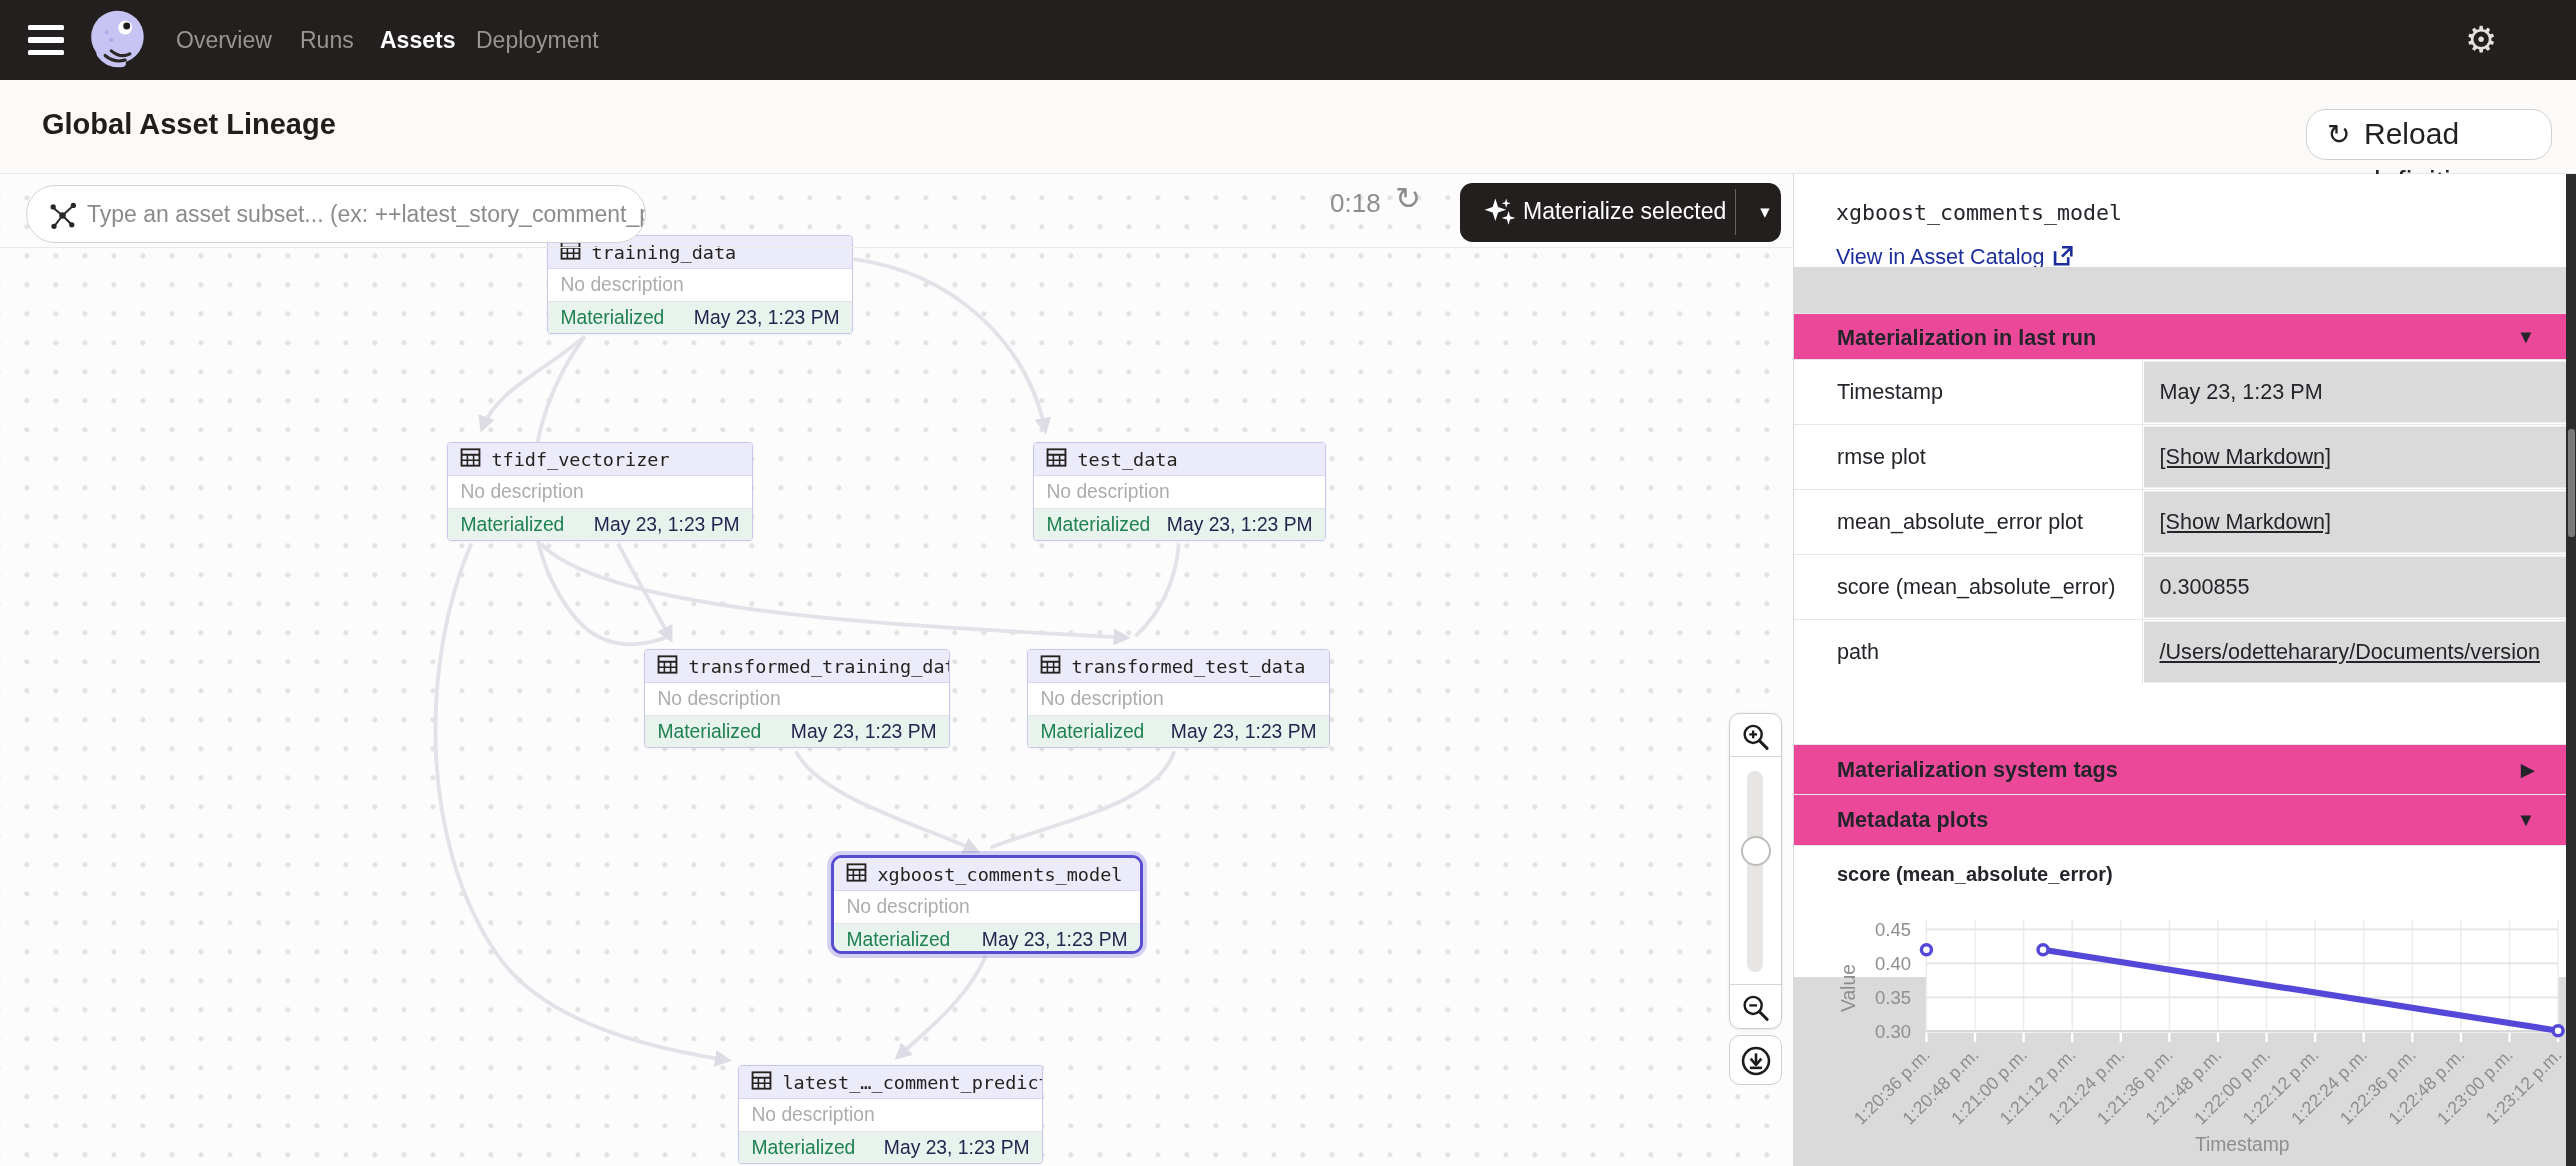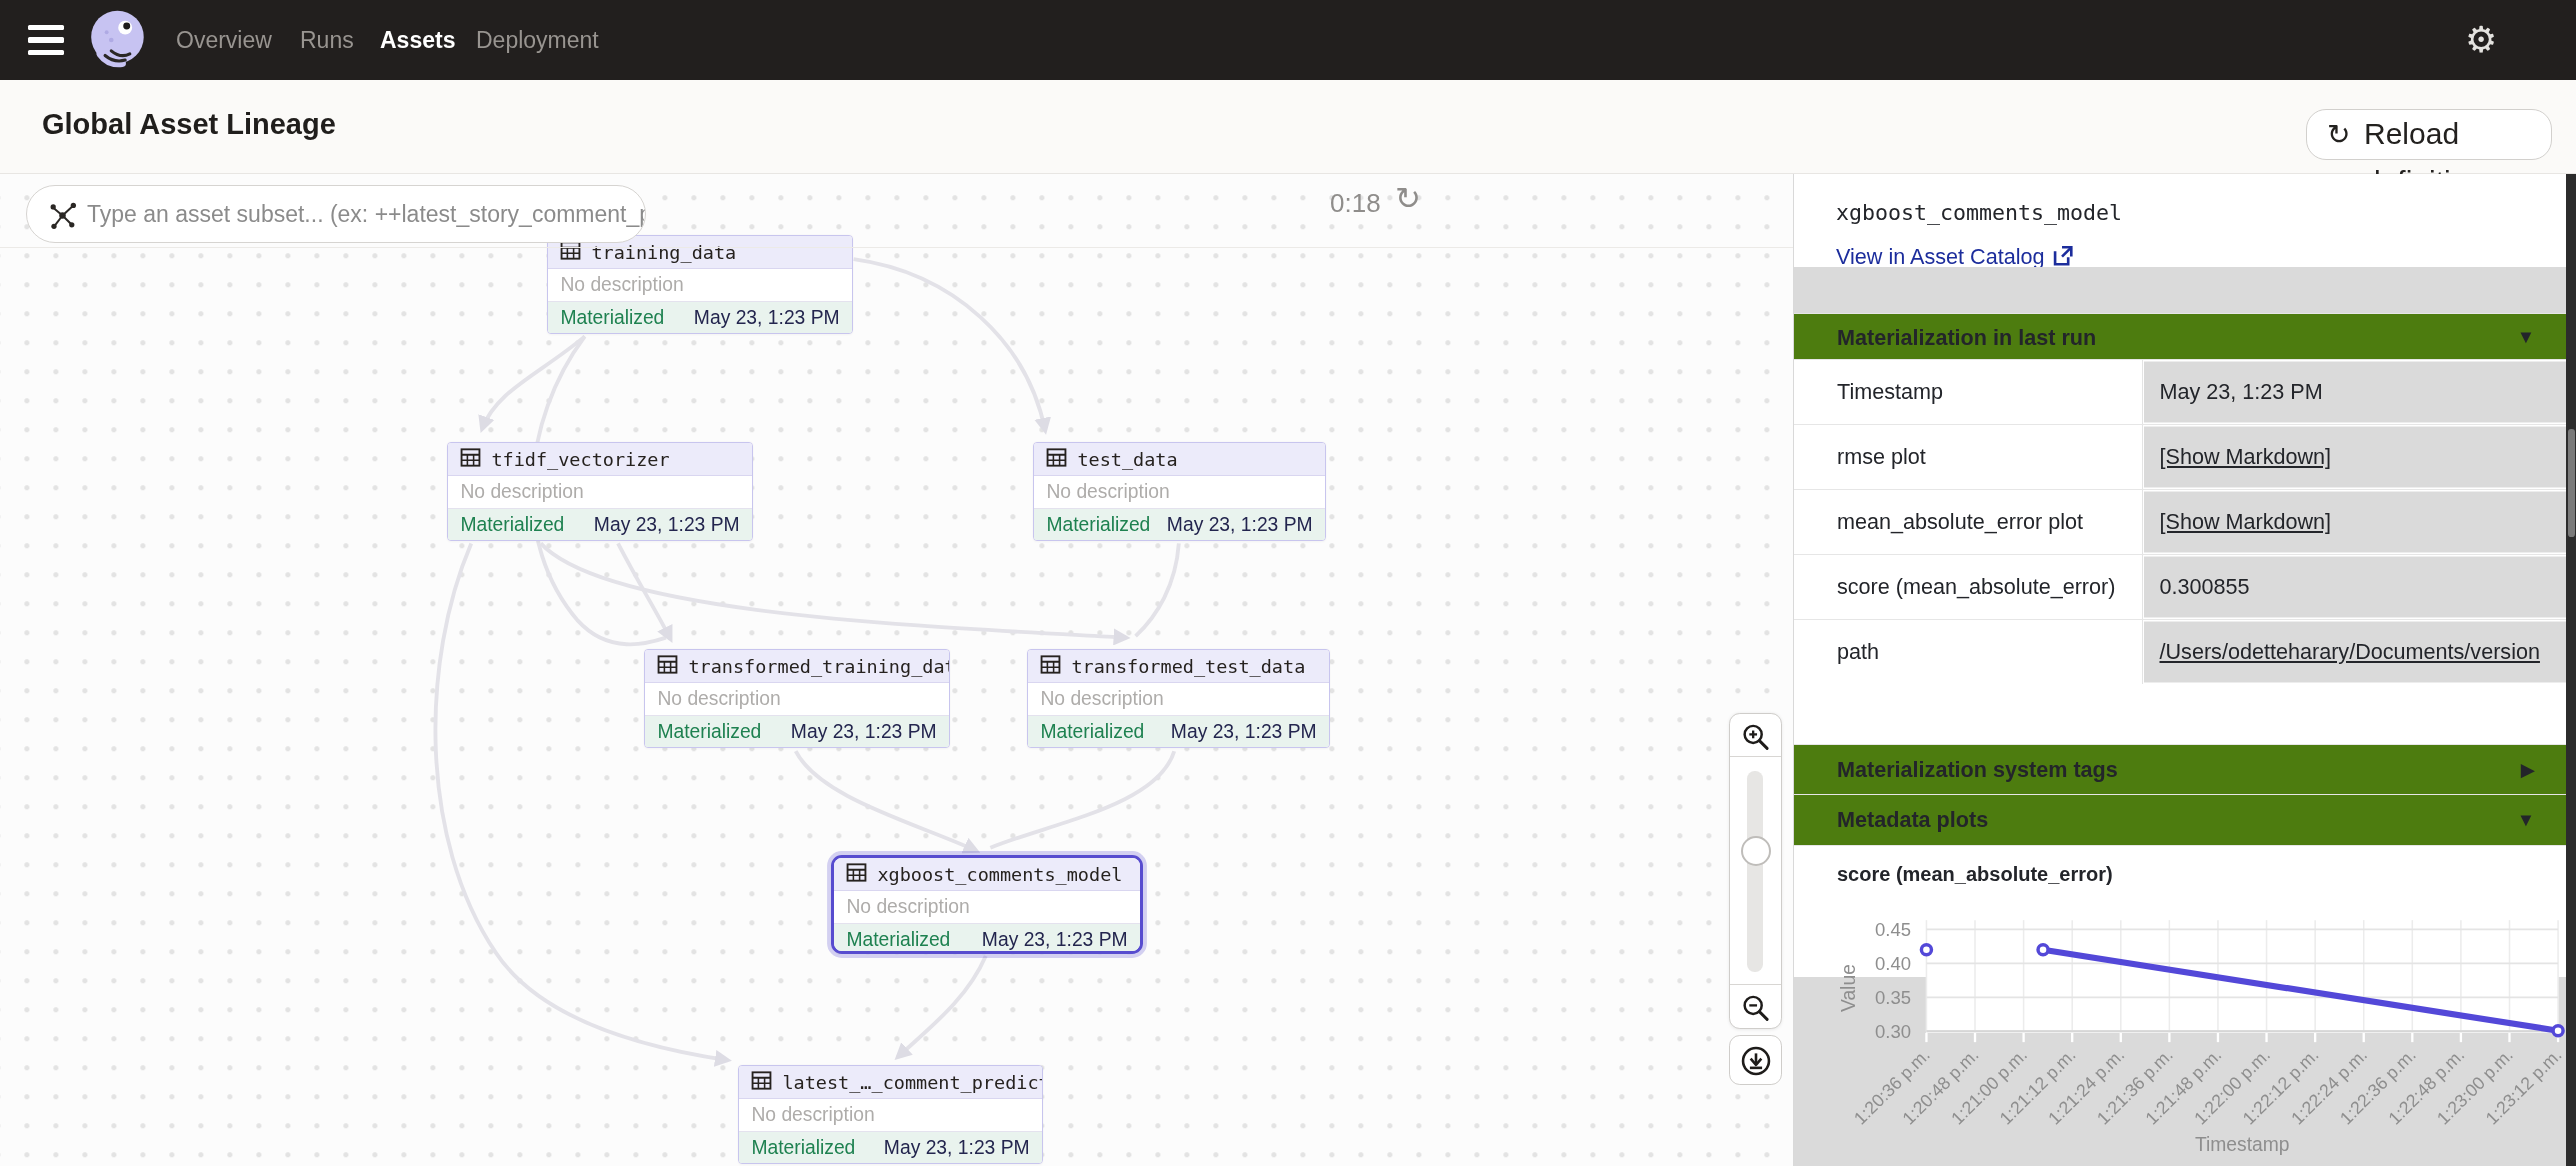--- a/index.html
+++ b/index.html
@@ -63,21 +63,21 @@
       border-radius:50%;cursor:grab;}
   .dlbtn{position:absolute;left:1729px;top:861px;width:51px;height:48px;background:#FFF;border:0.8px solid #CFCDCA;
       border-radius:10.8px;cursor:pointer;}
   .dlbtn svg{display:block;margin:8.5px auto 0;}
   
   .panel{position:absolute;left:1793px;top:174px;width:783px;height:993px;background:#FFF;border-left:0.8px solid #D9D9D9;overflow:hidden;}
   .p-title{position:absolute;left:42px;top:26px;font-family:"DejaVu Sans Mono",monospace;font-size:21.6px;color:#23252A;}
   .p-link{position:absolute;left:42px;top:70px;font-size:21.6px;color:#1C2D9C;cursor:pointer;}
   .p-link svg{vertical-align:-2.3px;margin-left:7.7px;}
   .p-band{position:absolute;left:0;top:93px;width:772px;height:46px;background:#DADADA;}
-  .p-row{position:absolute;left:0;width:772px;border-top:0.8px solid #E6E6E6;background:#4d7c0f;}
+  .p-row{position:absolute;left:0;width:772px;border-top:0.8px solid #E6E6E6;background:#ec4899;}
   .p-sec-label{position:absolute;left:43px;font-size:21.6px;font-weight:bold;color:#23252A;}
   .p-caret{position:absolute;right:31px;font-size:18.5px;color:#23252A;}
   .mtable{position:absolute;left:0;top:185px;width:772px;}
   .mrow{position:relative;width:772px;height:64px;border-top:0.8px solid #E6E6E6;}
   .mrow .lab{position:absolute;left:0;top:0;width:349px;height:64px;line-height:64px;padding-left:43px;box-sizing:border-box;
       font-size:21.6px;color:#23252A;background:#FFF;border-right:0.8px solid #E4E4E4;}
   .mrow .val{position:absolute;left:350px;top:0;width:422px;height:64px;line-height:64px;padding-left:15.5px;box-sizing:border-box;
       font-size:21.6px;color:#23252A;background:#DADADA;box-shadow:inset 0 1.5px 0 #FFF,inset 0 -1.5px 0 #FFF;
       white-space:nowrap;overflow:hidden;}
   .mrow.first .val{background:linear-gradient(#FFF 0 52%,#DADADA 52% 100%);box-shadow:none;}
@@ -290,20 +290,32 @@
           <circle cx="8" cy="9" r="3.4" fill="#2A2724"></circle>
             <circle cx="34" cy="7" r="3.4" fill="#2A2724"></circle>
           <circle cx="9" cy="34" r="3.4" fill="#2A2724"></circle>
             <circle cx="32" cy="32" r="3.4" fill="#2A2724"></circle>
         </svg>
       </span>
       <span class="fph">Type an asset subset... (ex: ++latest_story_comment_pr</span>
     </div>
     <div class="timer">0:18</div>
     <div class="canvasrefresh">↻</div>
+    <div class="matbtn">
+      <span class="sparkle">
+        <svg width="34" height="31" viewBox="0 0 44 40">
+          <path d="M16 2 L19.5 13 L30 16.5 L19.5 20 L16 31 L12.5 20 L2 16.5 L12.5 13 Z" fill="#FFF"></path>
+          <path d="M33 18 L35 25 L42 27 L35 29 L33 36 L31 29 L24 27 L31 25 Z" fill="#FFF"></path>
+          <path d="M30 2 L31.4 6.6 L36 8 L31.4 9.4 L30 14 L28.6 9.4 L24 8 L28.6 6.6 Z" fill="#FFF"></path>
+        </svg>
+      </span>
+      <span class="mlabel">Materialize selected</span>
+      <span class="mdivider"></span>
+      <span class="mcaret">▾</span>
+    </div>
 
     <div class="zoomctl">
       <div class="zbtn" style="top:0;border-bottom:0.8px solid #D8D6D3;">
         <svg width="31" height="31" viewBox="0 0 40 40">
           <circle cx="17" cy="16" r="11" fill="none" stroke="#1E1C1A" stroke-width="3.2"></circle>
           <line x1="25" y1="24" x2="35" y2="34" stroke="#1E1C1A" stroke-width="3.8" stroke-linecap="round"></line>
           <line x1="12" y1="16" x2="22" y2="16" stroke="#1E1C1A" stroke-width="3"></line>
           <line x1="17" y1="11" x2="17" y2="21" stroke="#1E1C1A" stroke-width="3"></line>
         </svg>
       </div>

